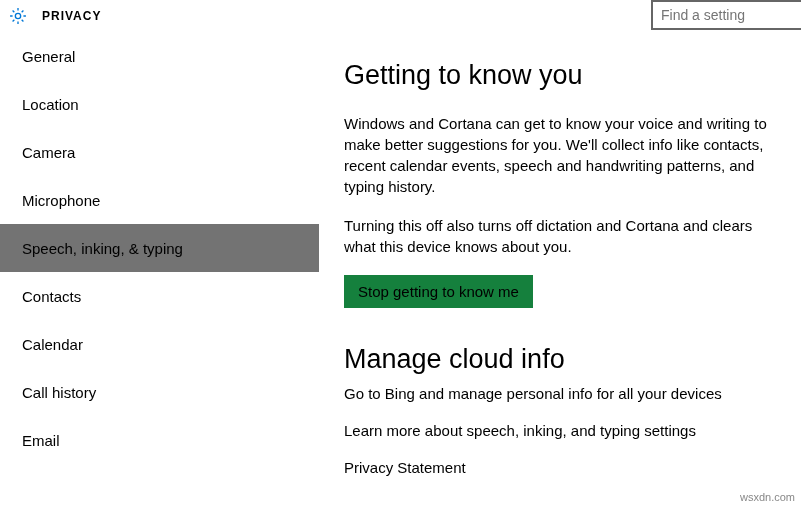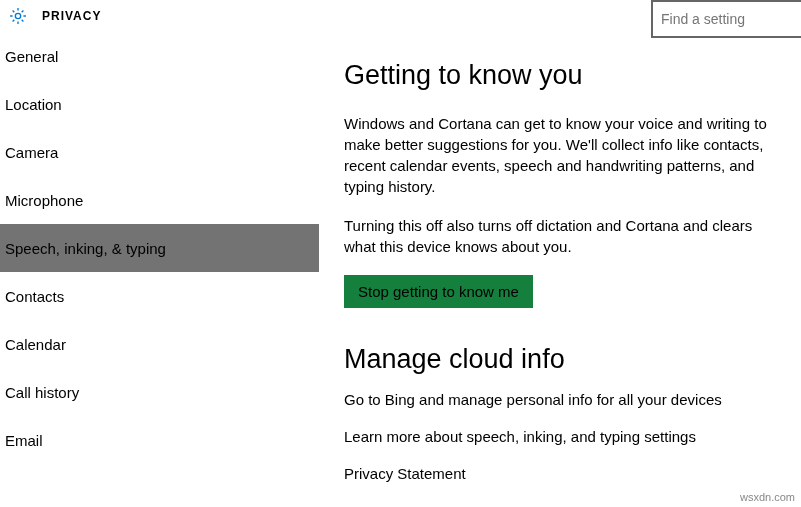--- a/index.html
+++ b/index.html
@@ -34,42 +34,42 @@
       letter-spacing: 1px;
     }
     .search-wrap {
       position: absolute;
       top: 0;
       right: 0;
       width: 150px;
     }
     .search-input {
       width: 150px;
-      height: 38px;
+      height: 30px;
       border: 2px solid #666;
       border-right: none;
       padding: 0 8px;
       font-size: 14px;
       font-family: inherit;
       outline: none;
       color: #666;
     }
     .layout {
       display: flex;
       height: calc(100% - 32px);
     }
     .sidebar {
       width: 320px;
       border-right: 1px solid #fff;
     }
     .sidebar-item {
       height: 48px;
       display: flex;
       align-items: center;
-      padding-left: 5px;
+      padding-left: 22px;
       font-size: 15px;
       cursor: pointer;
     }
     .sidebar-item.active {
       background: #737373;
     }
     .main {
       flex: 1;
       padding: 28px 16px 0 24px;
       overflow: hidden;
@@ -91,21 +91,21 @@
       border: none;
       padding: 8px 14px;
       font-size: 15px;
       font-family: inherit;
       cursor: pointer;
       margin-bottom: 36px;
     }
     .h2 {
       font-size: 27px;
       font-weight: 400;
-      margin-bottom: 16px;
+      margin-bottom: 10px;
     }
     .link {
       display: block;
       color: #000000;
       font-size: 15px;
       text-decoration: none;
       margin-bottom: 20px;
       cursor: pointer;
     }
     .watermark {

